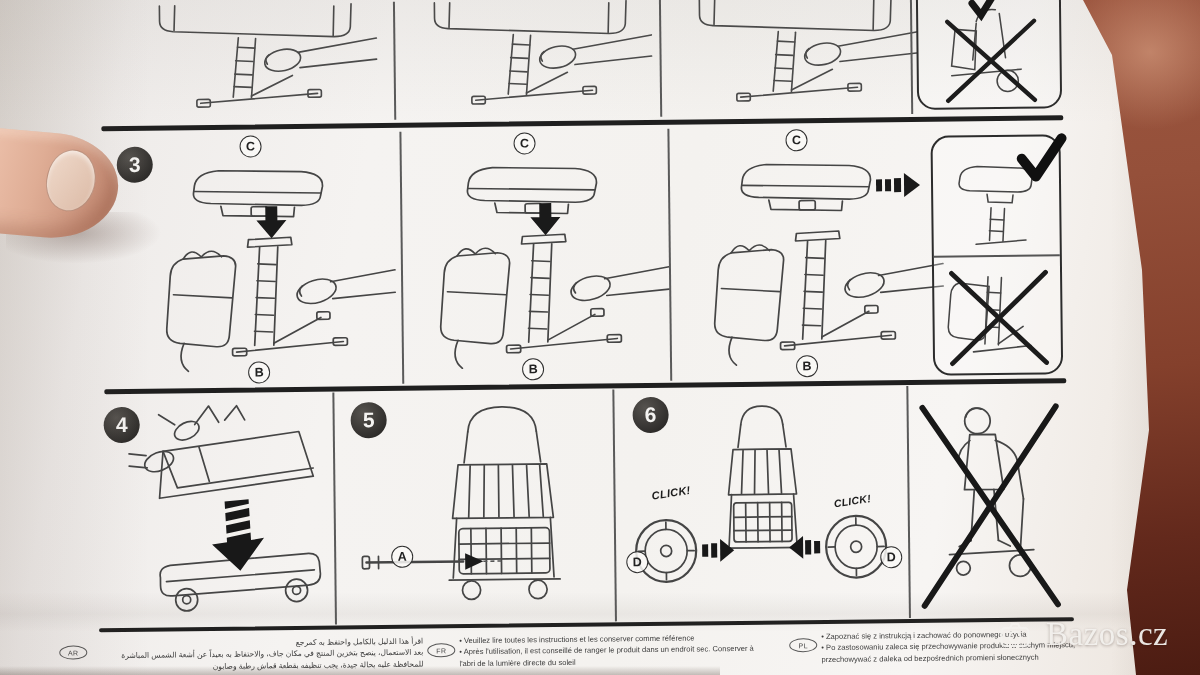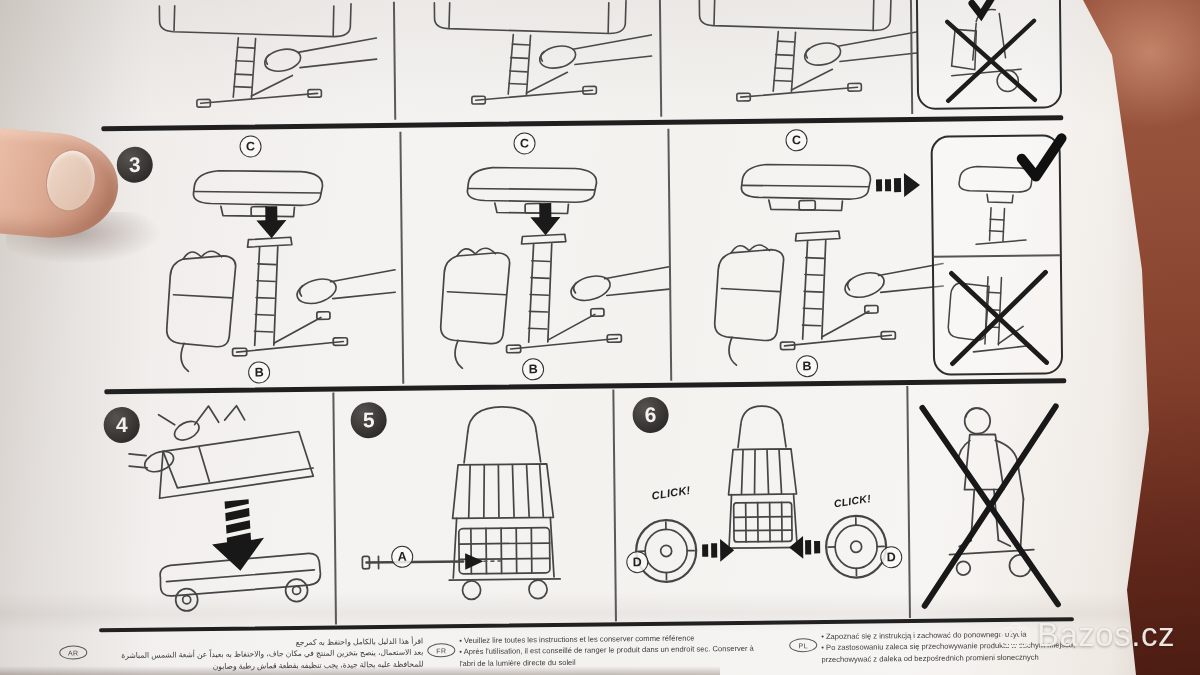--- a/index.html
+++ b/index.html
@@ -61,22 +61,22 @@
     background:linear-gradient(100deg,#ecc0aa 0%,#dfad95 38%,#cc957e 72%,#ba8069 100%);
     border-radius:0 58% 62% 0 / 0 55% 60% 0;
     transform:rotate(5deg);
     box-shadow:inset -8px -10px 16px rgba(120,60,40,.25), inset 0 6px 8px rgba(255,235,220,.4);}
   .nail{left:58px;top:15px;width:47px;height:60px;
     background:linear-gradient(115deg,#efd9ca,#dcbba7);
     border:1px solid rgba(150,95,75,.5);
     border-radius:48% 52% 50% 50%;transform:rotate(9deg);
     box-shadow:inset 0 3px 5px rgba(255,255,255,.55);}
 
-  .watermark{left:1000px;top:616px;display:flex;align-items:center;gap:7px;
-    color:rgba(243,241,238,.95);text-shadow:0 1px 3px rgba(40,20,12,.35);}
+  .watermark{left:1000px;top:616px;display:flex;align-items:center;gap:16px;
+    color:rgba(243,241,238,.95);text-shadow:0 1px 3px rgba(40,20,12,.35);font-family:Liberation Serif, serif;}
   .watermark span{font-size:33px;letter-spacing:.5px;}
   svg.sketch{overflow:visible;}
 </style>
 </head>
 <body>
 
 <svg width="0" height="0" style="position:absolute">
   <defs>
     <g id="sym-top" stroke="#4a4a4a" fill="none" stroke-width="1.7" stroke-linecap="round" stroke-linejoin="round">
       <path d="M14,0 L14,16 Q14,26 28,27 L196,34 Q212,34 213,24 L214,0"></path>

